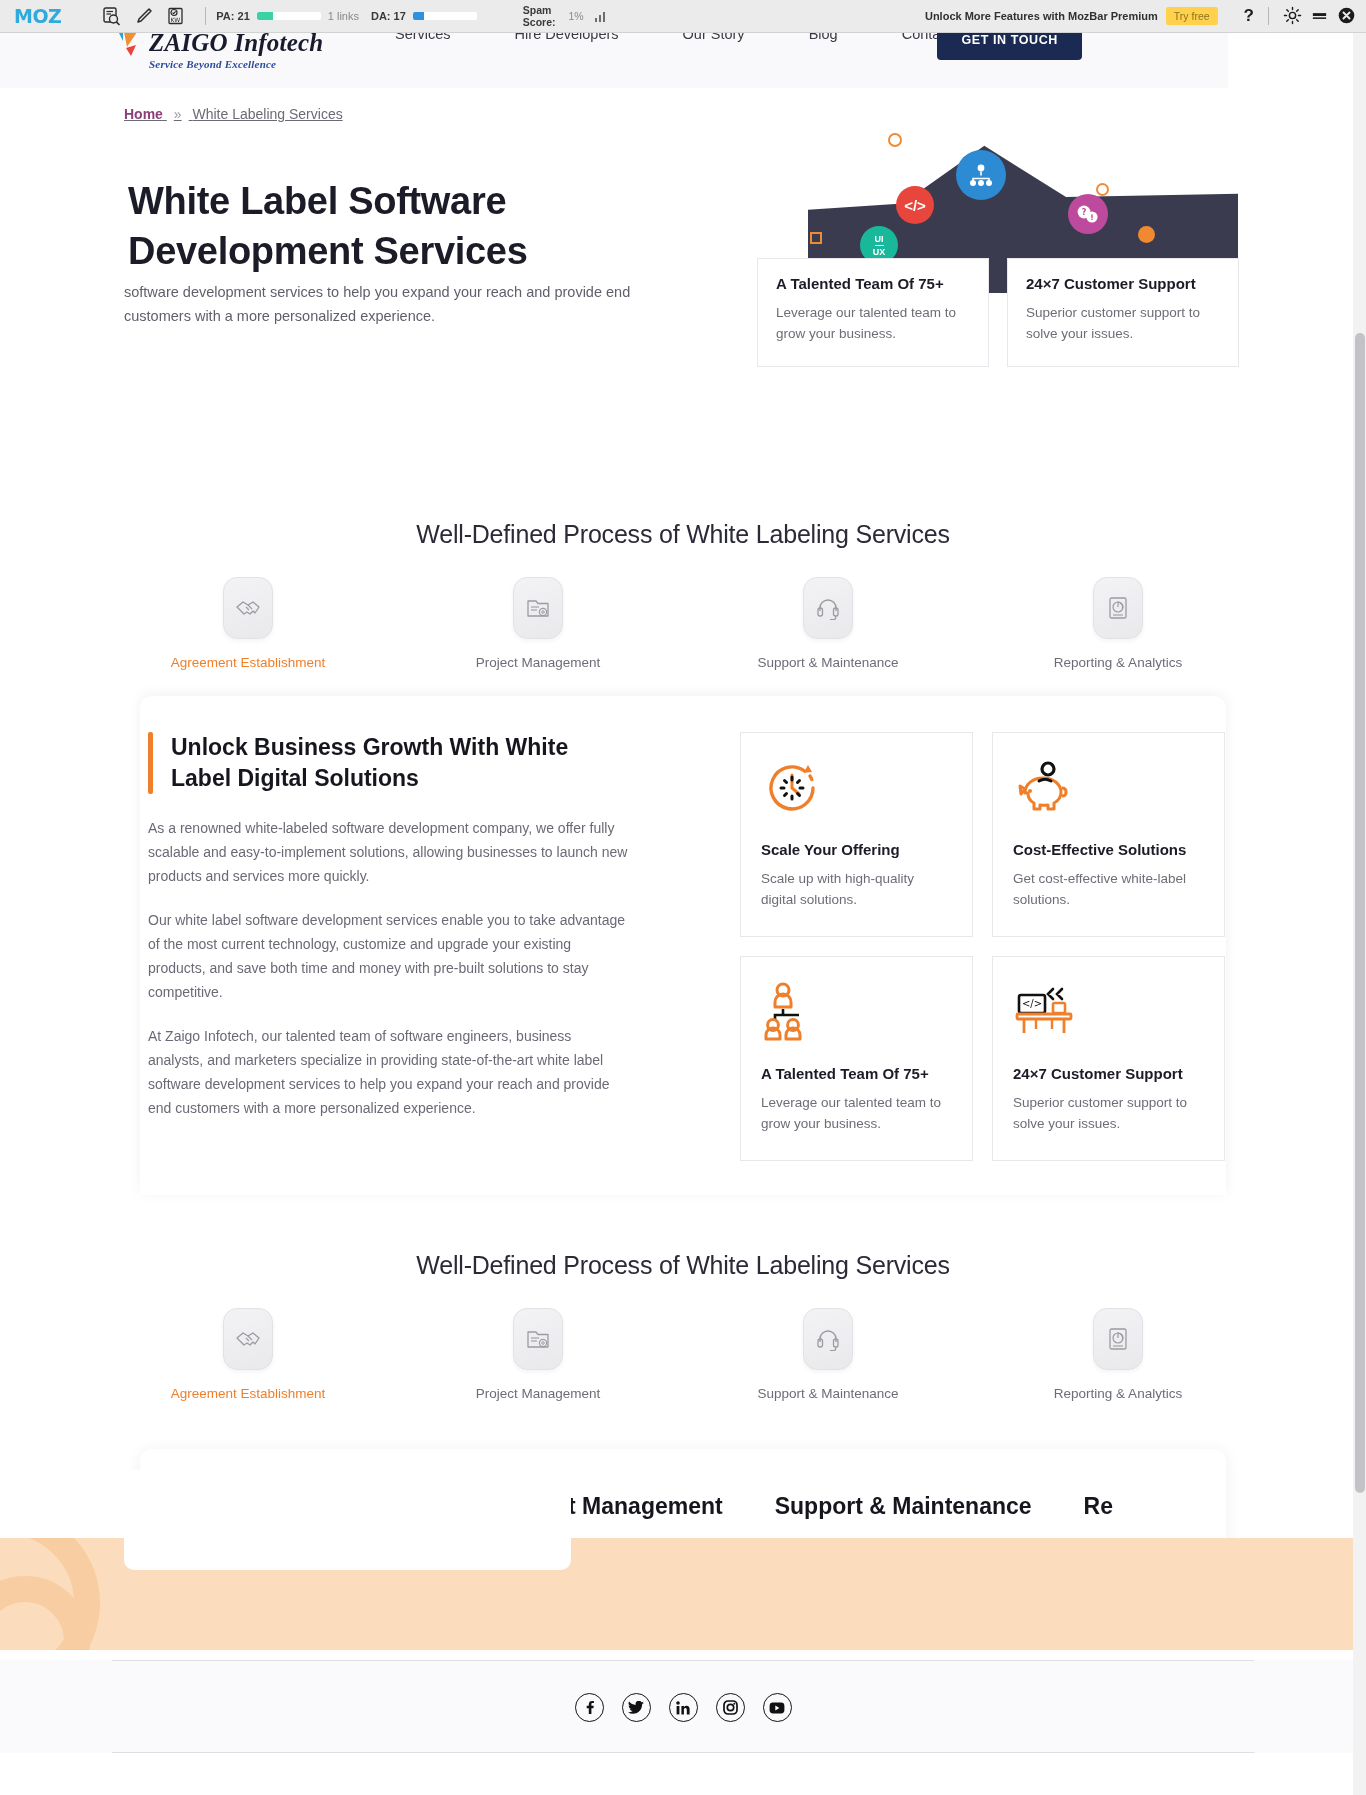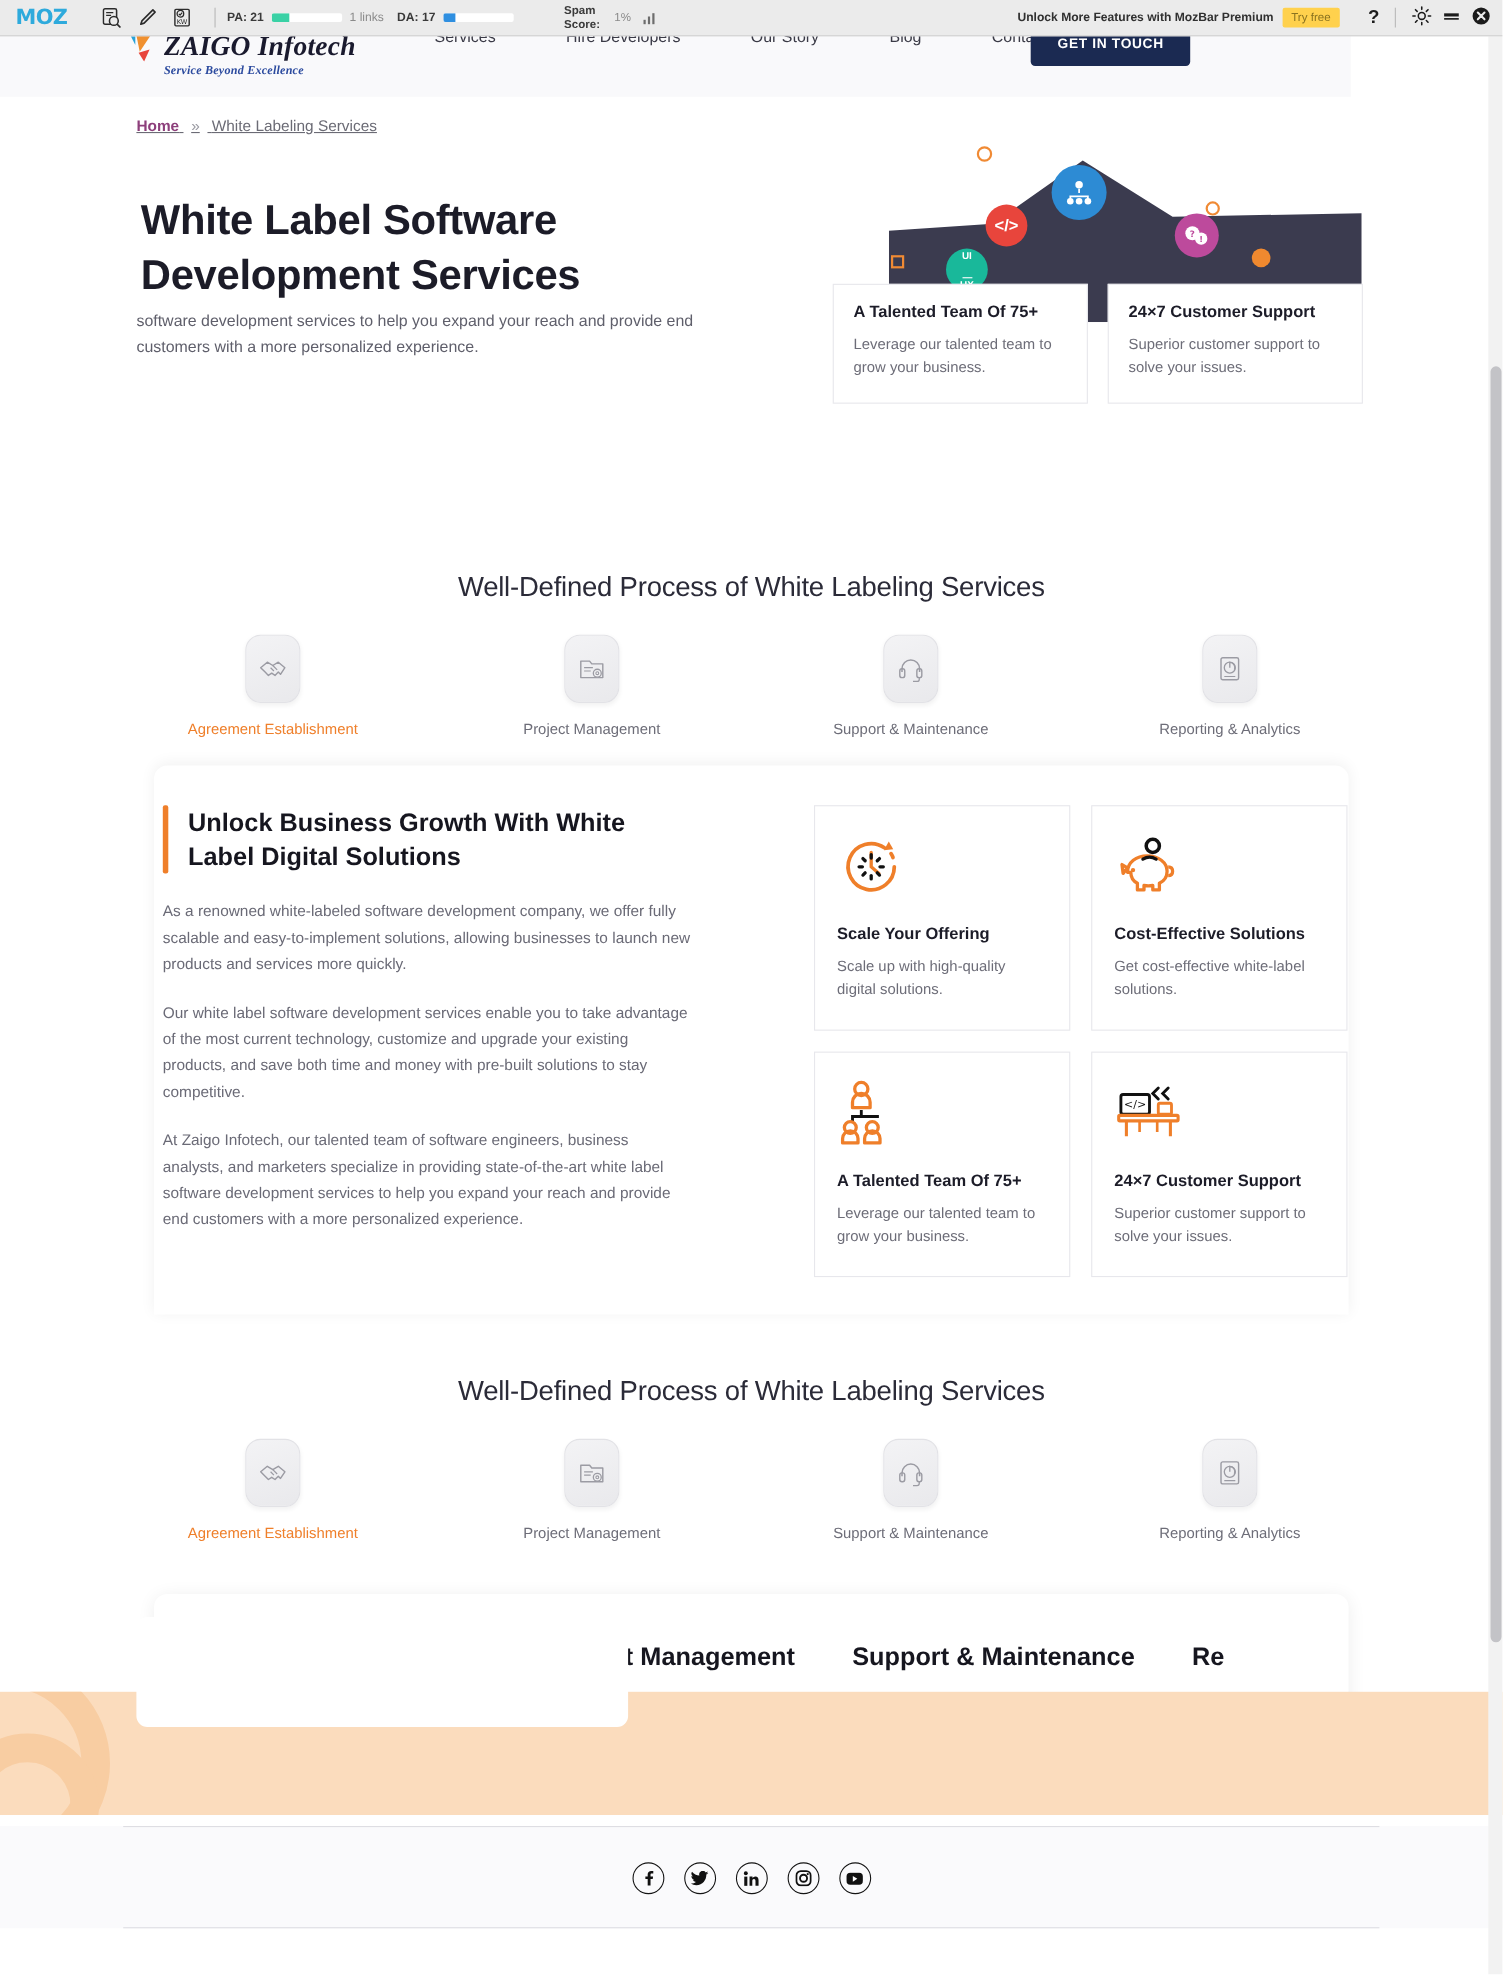--- a/index.html
+++ b/index.html
@@ -17,21 +17,21 @@
     position: absolute; top: 0; left: 0;
     width: 1366px; height: 33px;
     background: #ebebeb;
     border-bottom: 1px solid #d2d2d2;
     display: flex; align-items: center;
     z-index: 100;
     font-size: 11px;
   }
   .moz-logo {
     font-weight: bold; font-size: 19px; color: #2eaadc;
-    letter-spacing: -0.5px; margin-left: 14px; margin-right: 28px;
+    letter-spacing: -0.5px; margin-left: 14px; margin-right: 38px;
     font-family: "DejaVu Sans", sans-serif;
   }
   .moz-tool { width: 26px; height: 26px; display:flex; align-items:center; justify-content:center; margin-right: 6px; }
   .moz-divider { width:1px; height:18px; background:#b8b8b8; margin:0 10px; }
   .metric { display:flex; align-items:center; gap:7px; margin-right: 4px; }
   .metric-label { font-weight: bold; color:#3a3a3a; font-size: 11px; white-space:nowrap;}
   .bar { width: 64px; height: 8px; background:#ffffff; border-radius:2px; overflow:hidden; }
   .bar > i { display:block; height:100%; }
   .links-txt { color:#8a8a8a; font-size:11px; }
   .spam-label { font-weight:bold; color:#3a3a3a; font-size:10.5px; line-height:12px; }
@@ -328,21 +328,21 @@
     <div class="node" style="left:118px;top:78px;width:38px;height:38px;background:#e8453c;font-size:15px;">&lt;/&gt;</div>
     <div class="node" style="left:290px;top:86px;width:40px;height:40px;background:#bd4a9c;">
       <svg width="24" height="20" viewBox="0 0 24 20">
           <circle cx="8" cy="8" r="6.4" fill="#fff"></circle>
           <text x="8" y="11.3" font-size="8" text-anchor="middle" fill="#bd4a9c" font-family="DejaVu Sans" font-weight="bold">?</text>
           <circle cx="16" cy="13" r="5.6" fill="#fff"></circle>
           <text x="16" y="16" font-size="7.5" text-anchor="middle" fill="#bd4a9c" font-family="DejaVu Sans" font-weight="bold">!</text>
         </svg>
     </div>
     <div class="node" style="left:82px;top:118px;width:38px;height:38px;background:#19b89a;font-size:9px;flex-direction:column;line-height:10px;">
-      <span style="border-bottom:1.3px solid #fff;padding-bottom:15px;">UI</span>
+      <span style="border-bottom:1.3px solid #fff;padding-bottom:1px;">UI</span>
         <span style="padding-top:1px;">UX</span>
     </div>
     <div class="node" style="left:360px;top:118px;width:17px;height:17px;background:#f0892f;"></div>
   </div>
 
   <div class="cards-top">
     <div class="card-simple">
       <div class="card-t">A Talented Team Of 75+</div>
       <div class="card-d">Leverage our talented team to grow your business.</div>
     </div>

